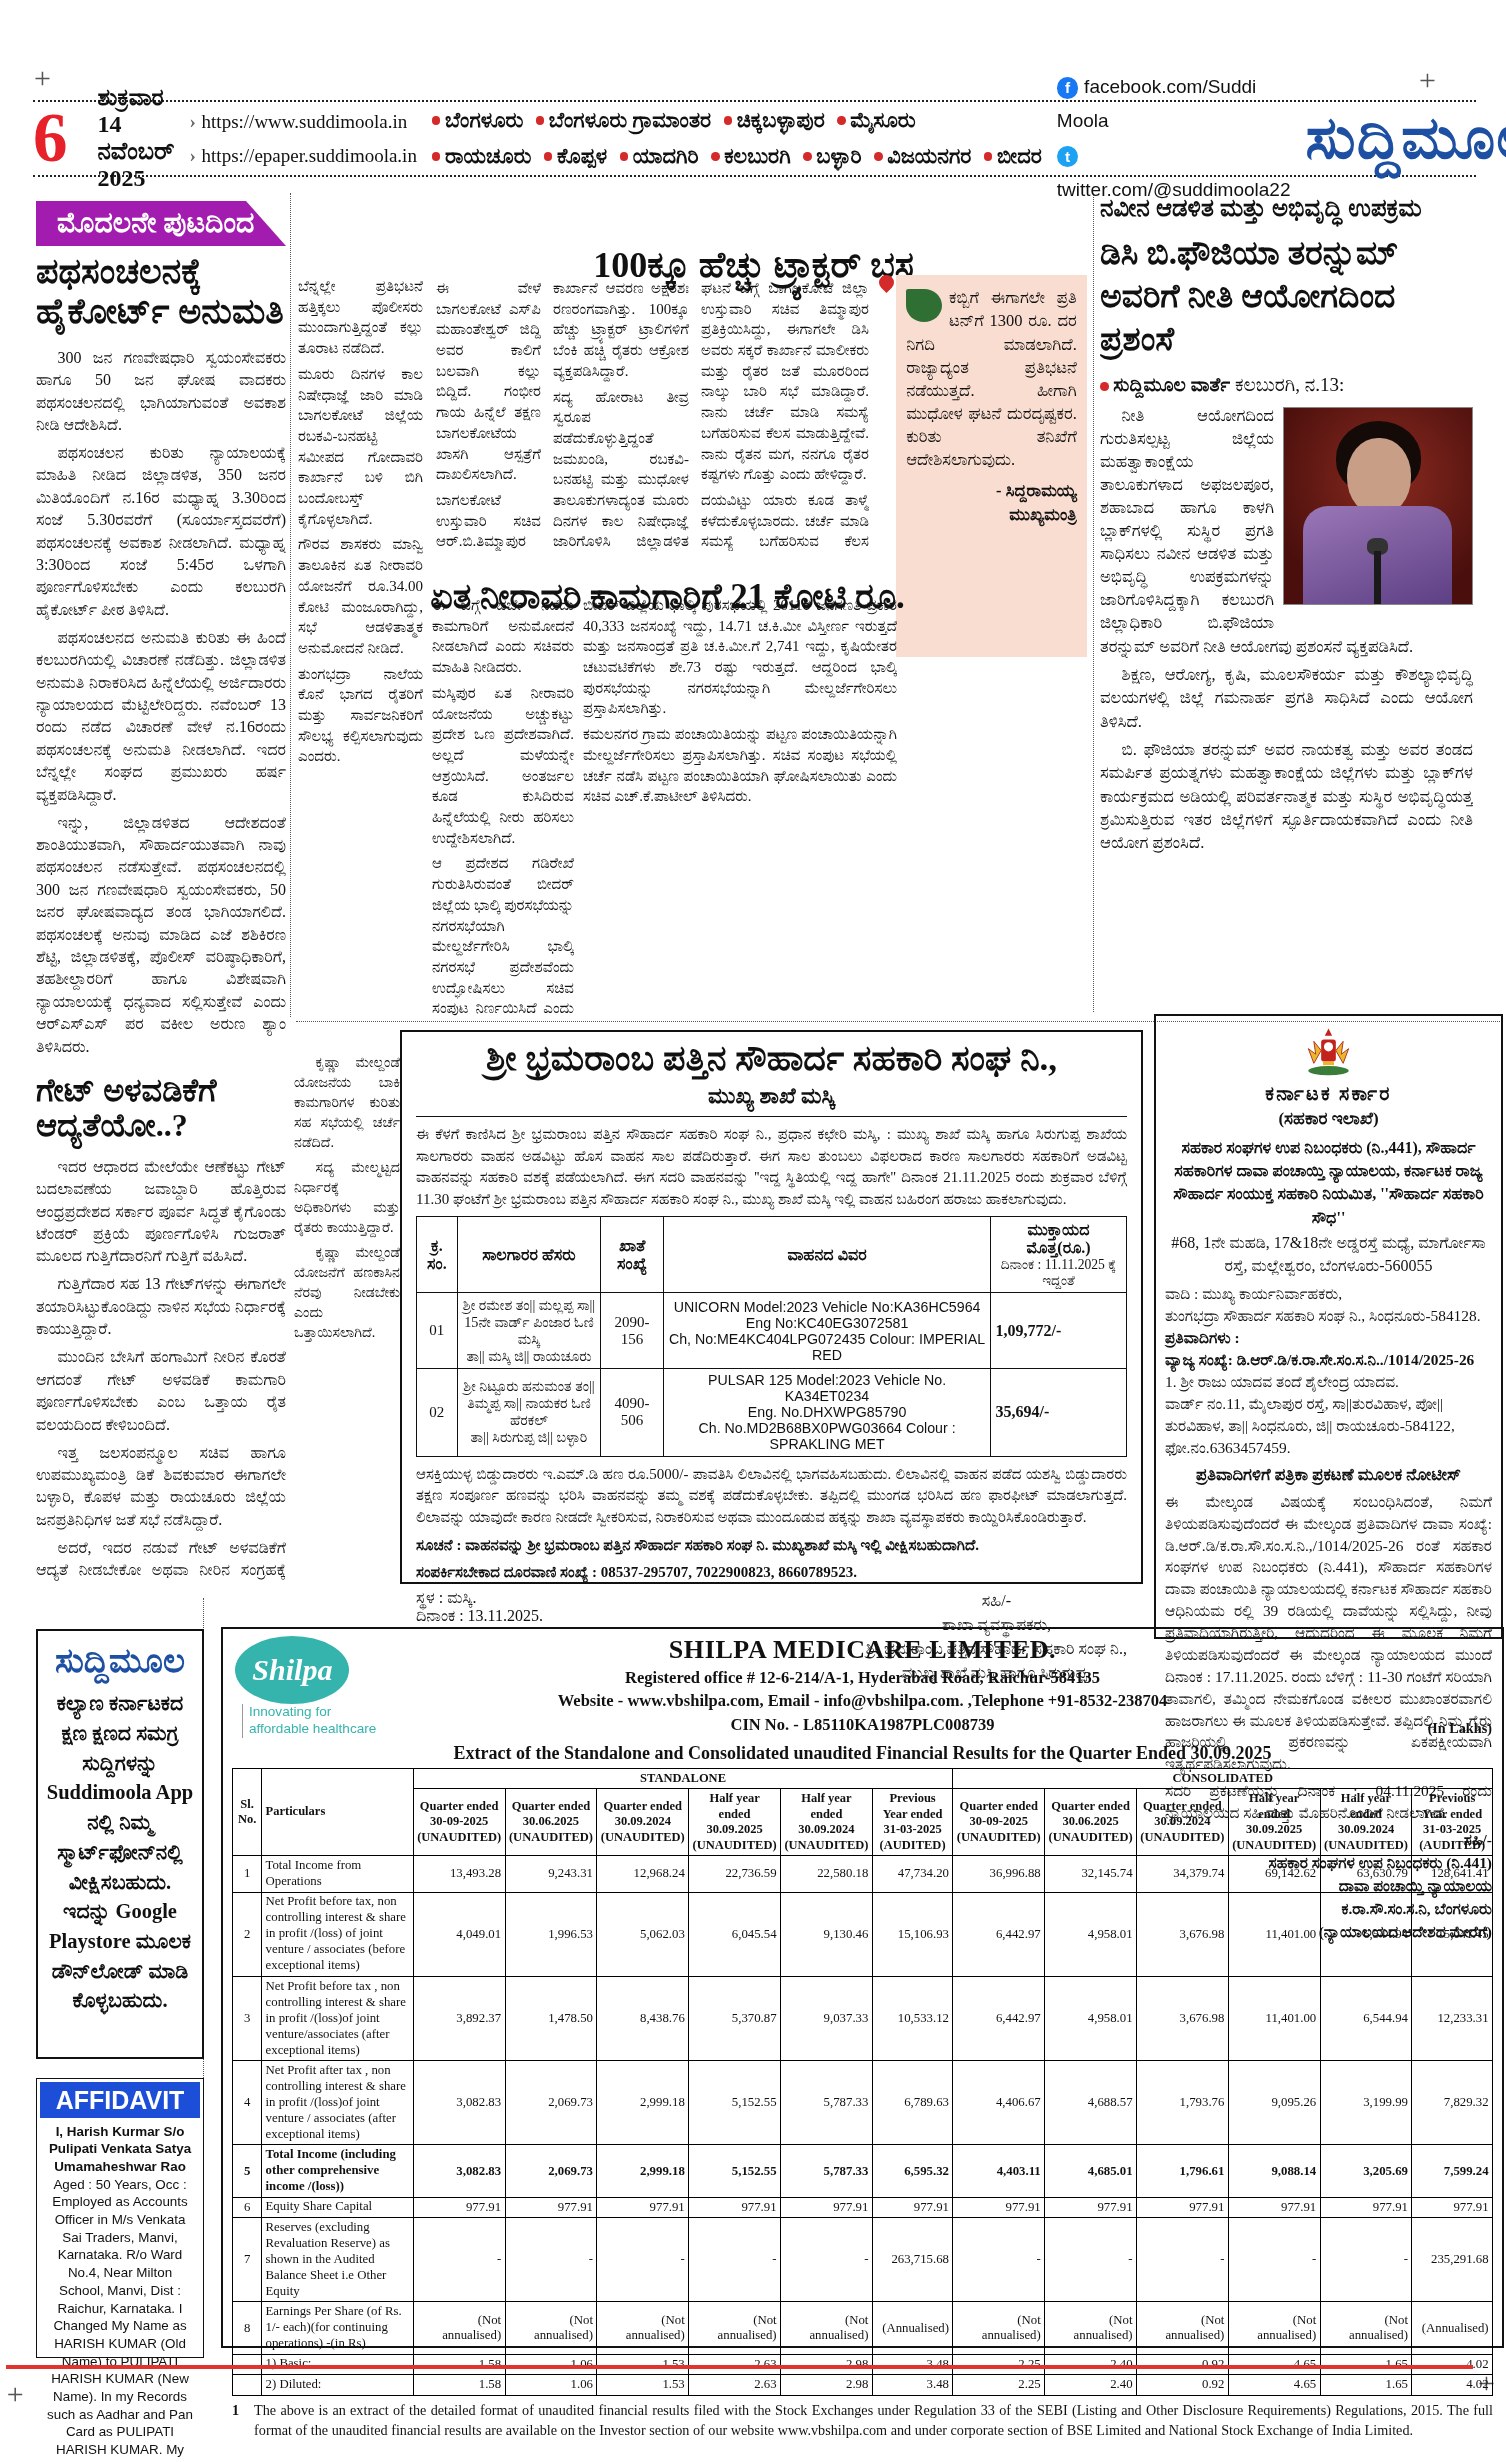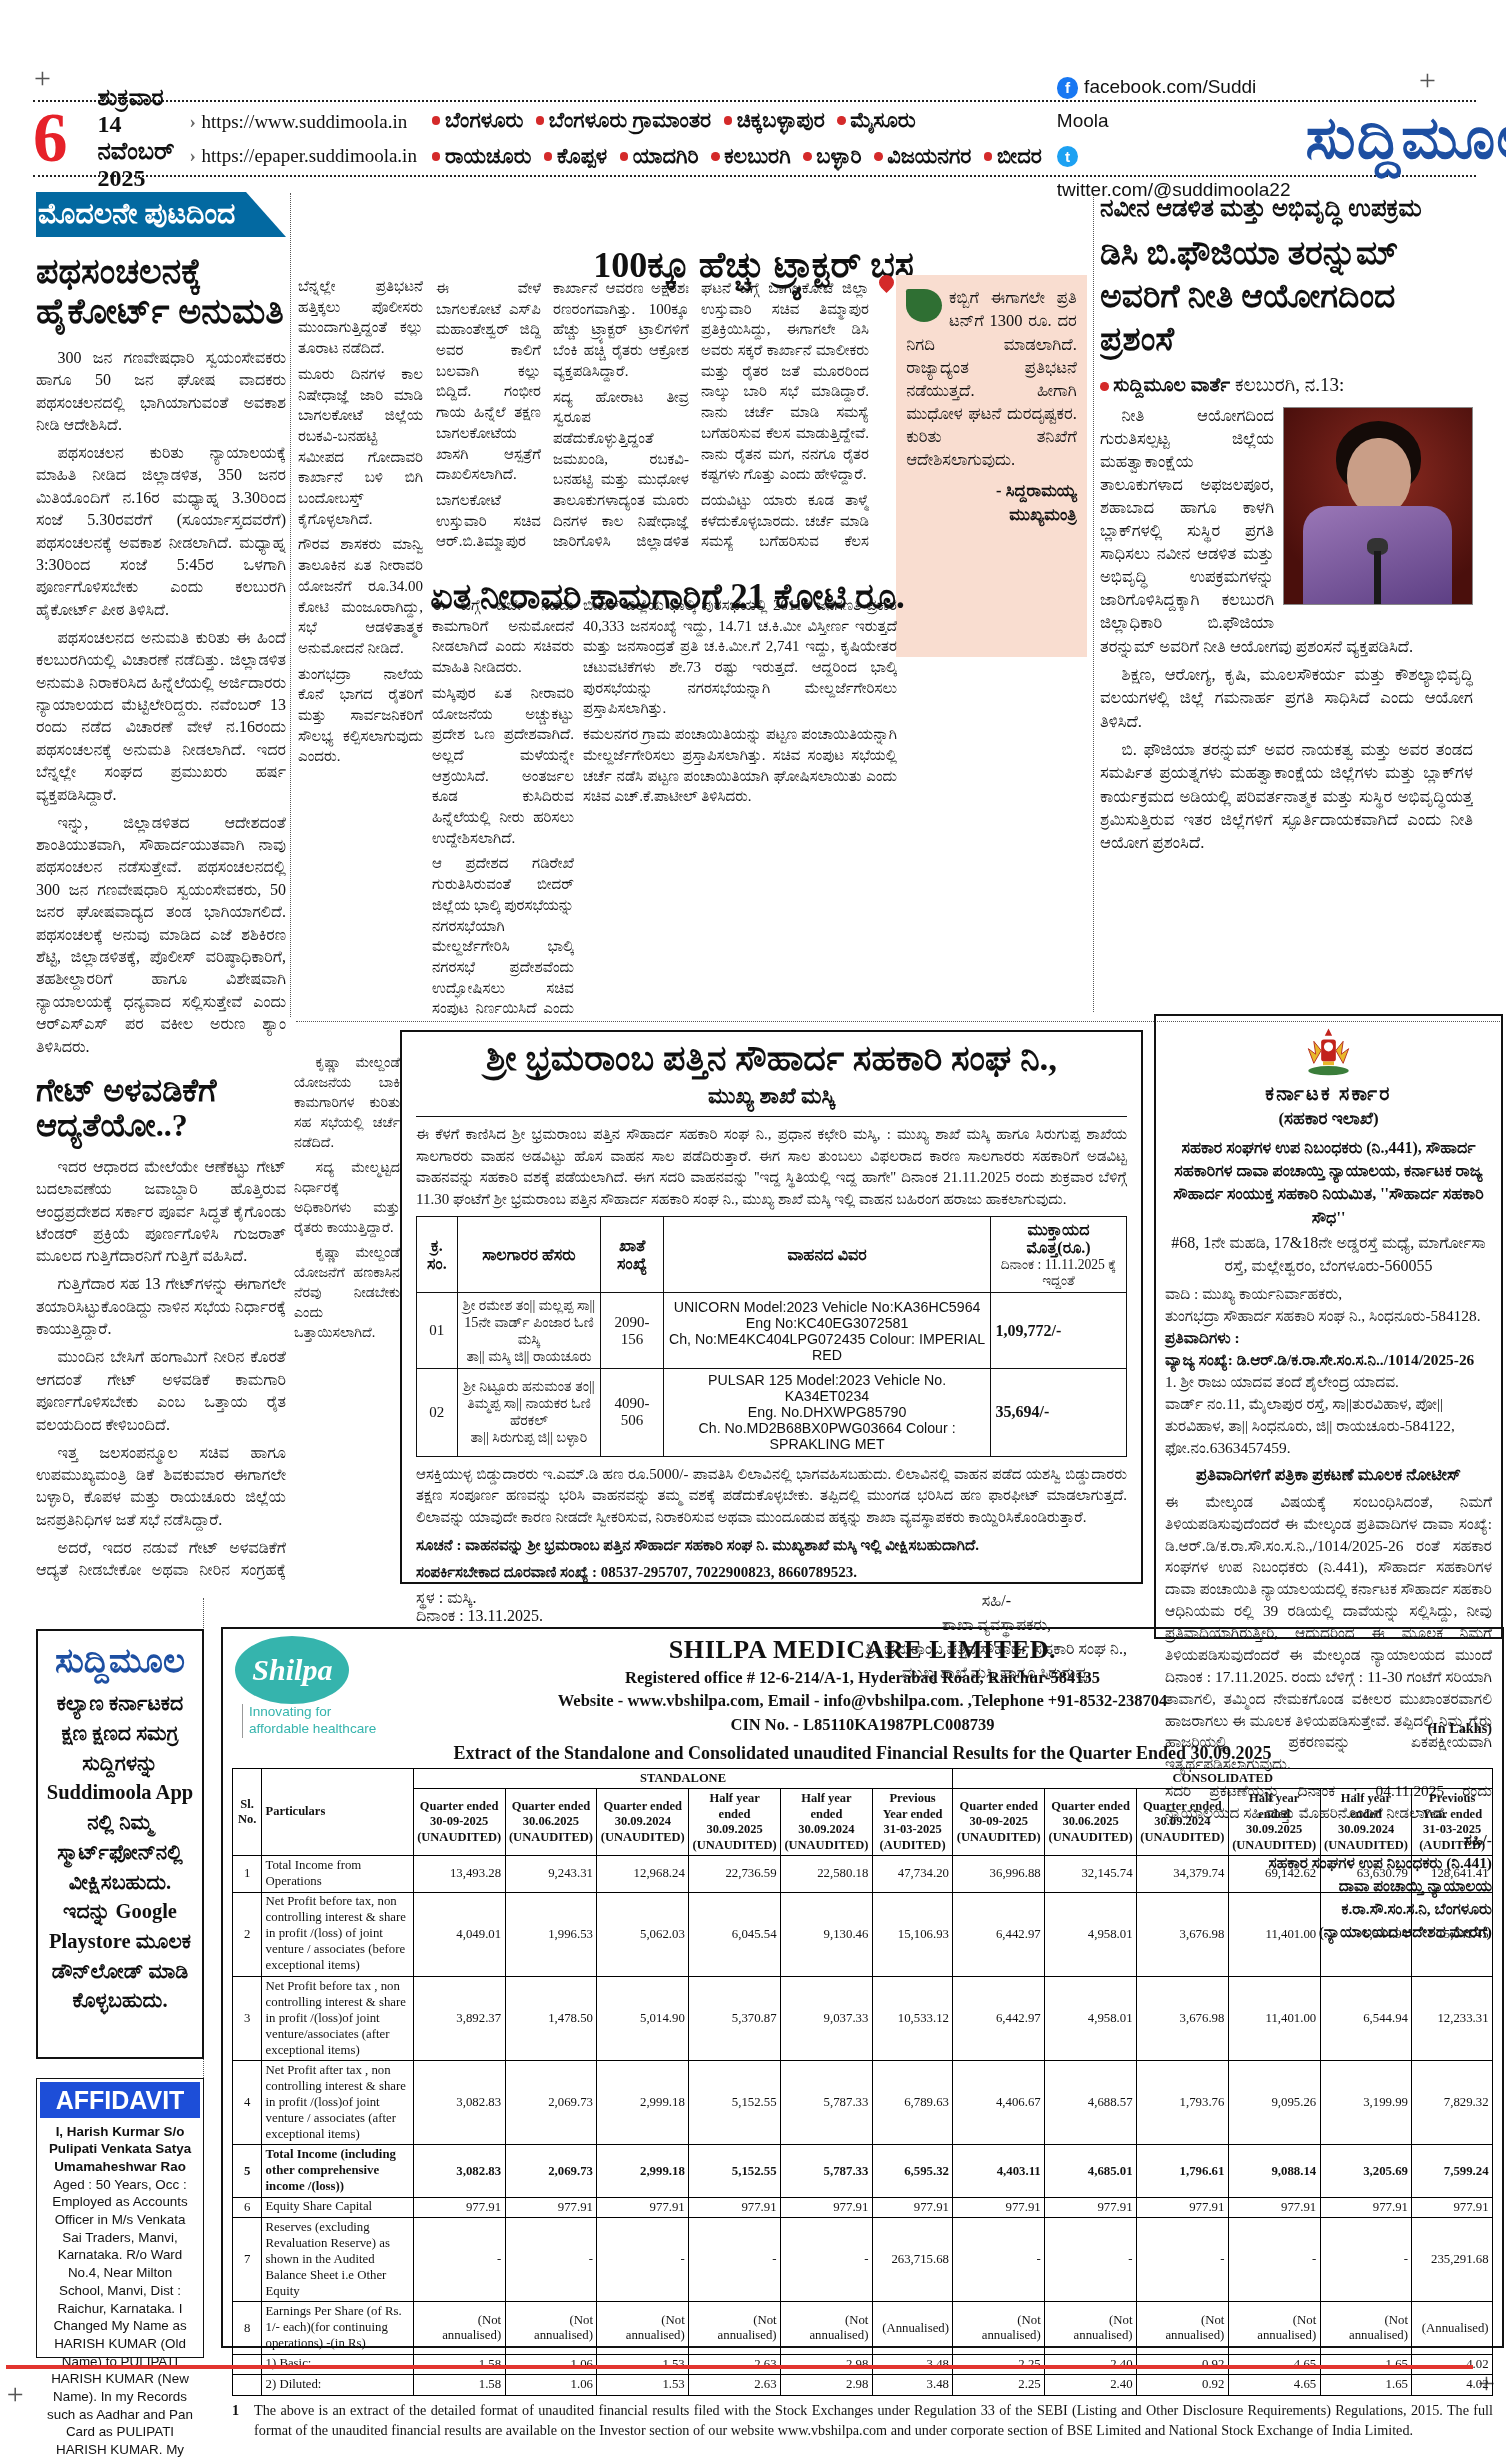--- a/index.html
+++ b/index.html
@@ -26,22 +26,22 @@
           align-items:center;justify-content:center;font-weight:bold;font-size:15.4px;margin-right:5.7px;vertical-align:middle;}
   .fb{background:#1877f2;} .tw{background:#1da1f2;}
   .masthead{margin-left:auto;font-family:"Liberation Sans",sans-serif;font-weight:800;
             font-size:59px;color:#1d4fa2;letter-spacing:1.1px;}
   
   .para{font-size:16px;line-height:1.4;text-align:justify;text-indent:21.6px;margin:0 0 5.7px 0;}
   .smallpara{font-size:15px;line-height:1.38;text-align:justify;margin:0 0 5.7px 0;}
   .vdiv{position:absolute;border-left:1.7px dotted #555;}
   .hdiv{position:absolute;border-top:1.7px dotted #555;}
   
-  .banner{position:absolute;left:36px;top:192px;width:250px;height:45px;background:#0369a1;
-          color:#fff;font-weight:bold;font-size:28.4px;display:flex;align-items:center;padding-left:2px;
+  .banner{position:absolute;left:36px;top:201px;width:250px;height:45px;background:#a21caf;
+          color:#fff;font-weight:bold;font-size:28.4px;display:flex;align-items:center;padding-left:21px;
           clip-path:polygon(0 0,calc(100% - 40px) 0,100% 100%,0 100%);box-sizing:border-box;}
   .leadcol{position:absolute;left:36px;top:252px;width:250px;height:1330px;overflow:hidden;}
   .lead-hl{font-size:35px;font-weight:bold;line-height:1.14;margin:0 0 15px 0;}
   .gate-hl{font-size:32px;font-weight:bold;line-height:1.1;margin:15px 0 12.5px 0;}
   .colb{position:absolute;left:294px;top:1053px;width:106px;height:529px;overflow:hidden;}
   .colb p{font-size:14.2px;}
   
   .gb{position:absolute;left:298px;top:190px;width:790px;height:829px;}
   .tr-hl{position:absolute;left:171px;top:33px;width:574px;text-align:center;font-size:36px;font-weight:bold;line-height:1.05;}
   .tcol{position:absolute;overflow:hidden;}
@@ -491,21 +491,21 @@
             <td class="num">11,401.00</td>
             <td class="num">6,544.94</td>
             <td class="num">15,041.45</td>
           </tr>
 
           <tr>
             <td class="no">3</td>
             <td class="pt">Net Profit before tax , non controlling interest &amp; share in profit /(loss)of joint venture/associates (after exceptional items)</td>
             <td class="num">3,892.37</td>
             <td class="num">1,478.50</td>
-            <td class="num">5,014.90</td>
+            <td class="num">8,438.76</td>
             <td class="num">5,370.87</td>
             <td class="num">9,037.33</td>
             <td class="num">10,533.12</td>
             <td class="num">6,442.97</td>
             <td class="num">4,958.01</td>
             <td class="num">3,676.98</td>
             <td class="num">11,401.00</td>
             <td class="num">6,544.94</td>
             <td class="num">12,233.31</td>
           </tr>

